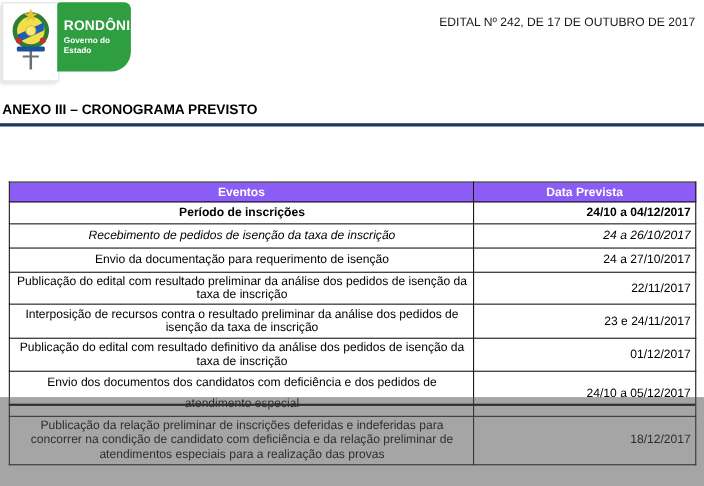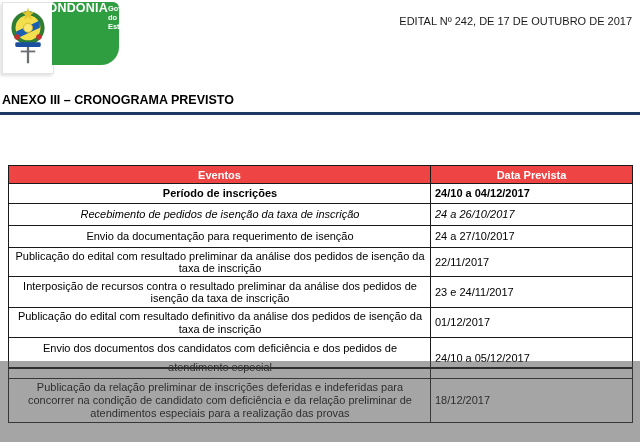--- a/index.html
+++ b/index.html
@@ -5,40 +5,40 @@
   html,body{margin:0;padding:0;background:#ffffff;}
   #page{position:relative;width:640px;height:442px;background:#ffffff;overflow:hidden;
         font-family:"Liberation Sans",sans-serif;color:#111;}
 
   
   #logo-wrap{position:absolute;left:2px;top:2px;height:72px;}
   #coat-card{position:absolute;left:0;top:0;width:50px;height:70px;background:#fff;
              border:1px solid #e3e3e3;box-shadow:-2px 2px 3px rgba(0,0,0,0.12);
              display:flex;align-items:center;justify-content:center;}
   #green-box{position:absolute;left:50px;top:0;width:67px;height:63px;background:#2f9e41;
-             border-radius:3px 6px 18px 0;display:flex;flex-direction:row;
+             border-radius:3px 6px 18px 0;display:flex;flex-direction:column;
              justify-content:center;padding-left:6px;box-sizing:border-box;}
   #green-box .state{color:#fff;font-weight:700;font-size:12.5px;letter-spacing:.2px;line-height:13px;}
   #green-box .gov{color:#fff;font-weight:700;font-size:7.5px;line-height:9px;margin-top:2px;}
 
   #hdr-right{position:absolute;right:8px;top:13px;text-align:right;font-size:11px;
              line-height:16px;color:#1a1a1a;font-weight:400;}
 
   
   #anexo-title{position:absolute;left:2px;top:93px;font-size:12.5px;font-weight:700;color:#000;}
   #navy-rule{position:absolute;left:0;top:112px;width:640px;height:3px;background:#1f3864;}
 
   
   table{position:absolute;left:8px;top:165px;width:624px;border-collapse:collapse;
         font-size:11px;color:#000;table-layout:fixed;}
   td,th{border:1px solid #1a1a1a;padding:1px 4px;vertical-align:middle;box-sizing:border-box;}
-  th{background:#ef4444;color:#fff;font-weight:700;font-size:11px;height:18px;padding:0 2px;}
+  th{background:#8b5cf6;color:#fff;font-weight:700;font-size:11px;height:18px;padding:0 2px;}
   col.c-ev{width:422px;} col.c-dt{width:202px;}
   td.ev{text-align:center;line-height:12.5px;padding-left:5px;}
-  td.dt{text-align:left;line-height:12.5px;margin-left:44px;}
+  td.dt{text-align:right;line-height:12.5px;margin-left:44px;}
   tr.bold td{font-weight:700;}
   tr.r1{height:20px;} tr.r2{height:21px;} tr.r3{height:22px;font-style:italic;} tr.r4{height:22px;}
   tr.r5{height:29px;padding-left:20px;} tr.r6{height:31px;} tr.r7{height:30px;}
   tr.r8{height:39px;} tr.r8 td.ev{line-height:19px;}
   tr.r9{height:44px;} tr.r9 td.ev{line-height:13px;}
 
   
   #gray-overlay{position:absolute;left:0;top:361px;width:640px;height:81px;
                 background:rgba(82,82,82,0.52);z-index:5;}
   #strike-line{position:absolute;left:8px;top:367px;width:624px;height:2px;

